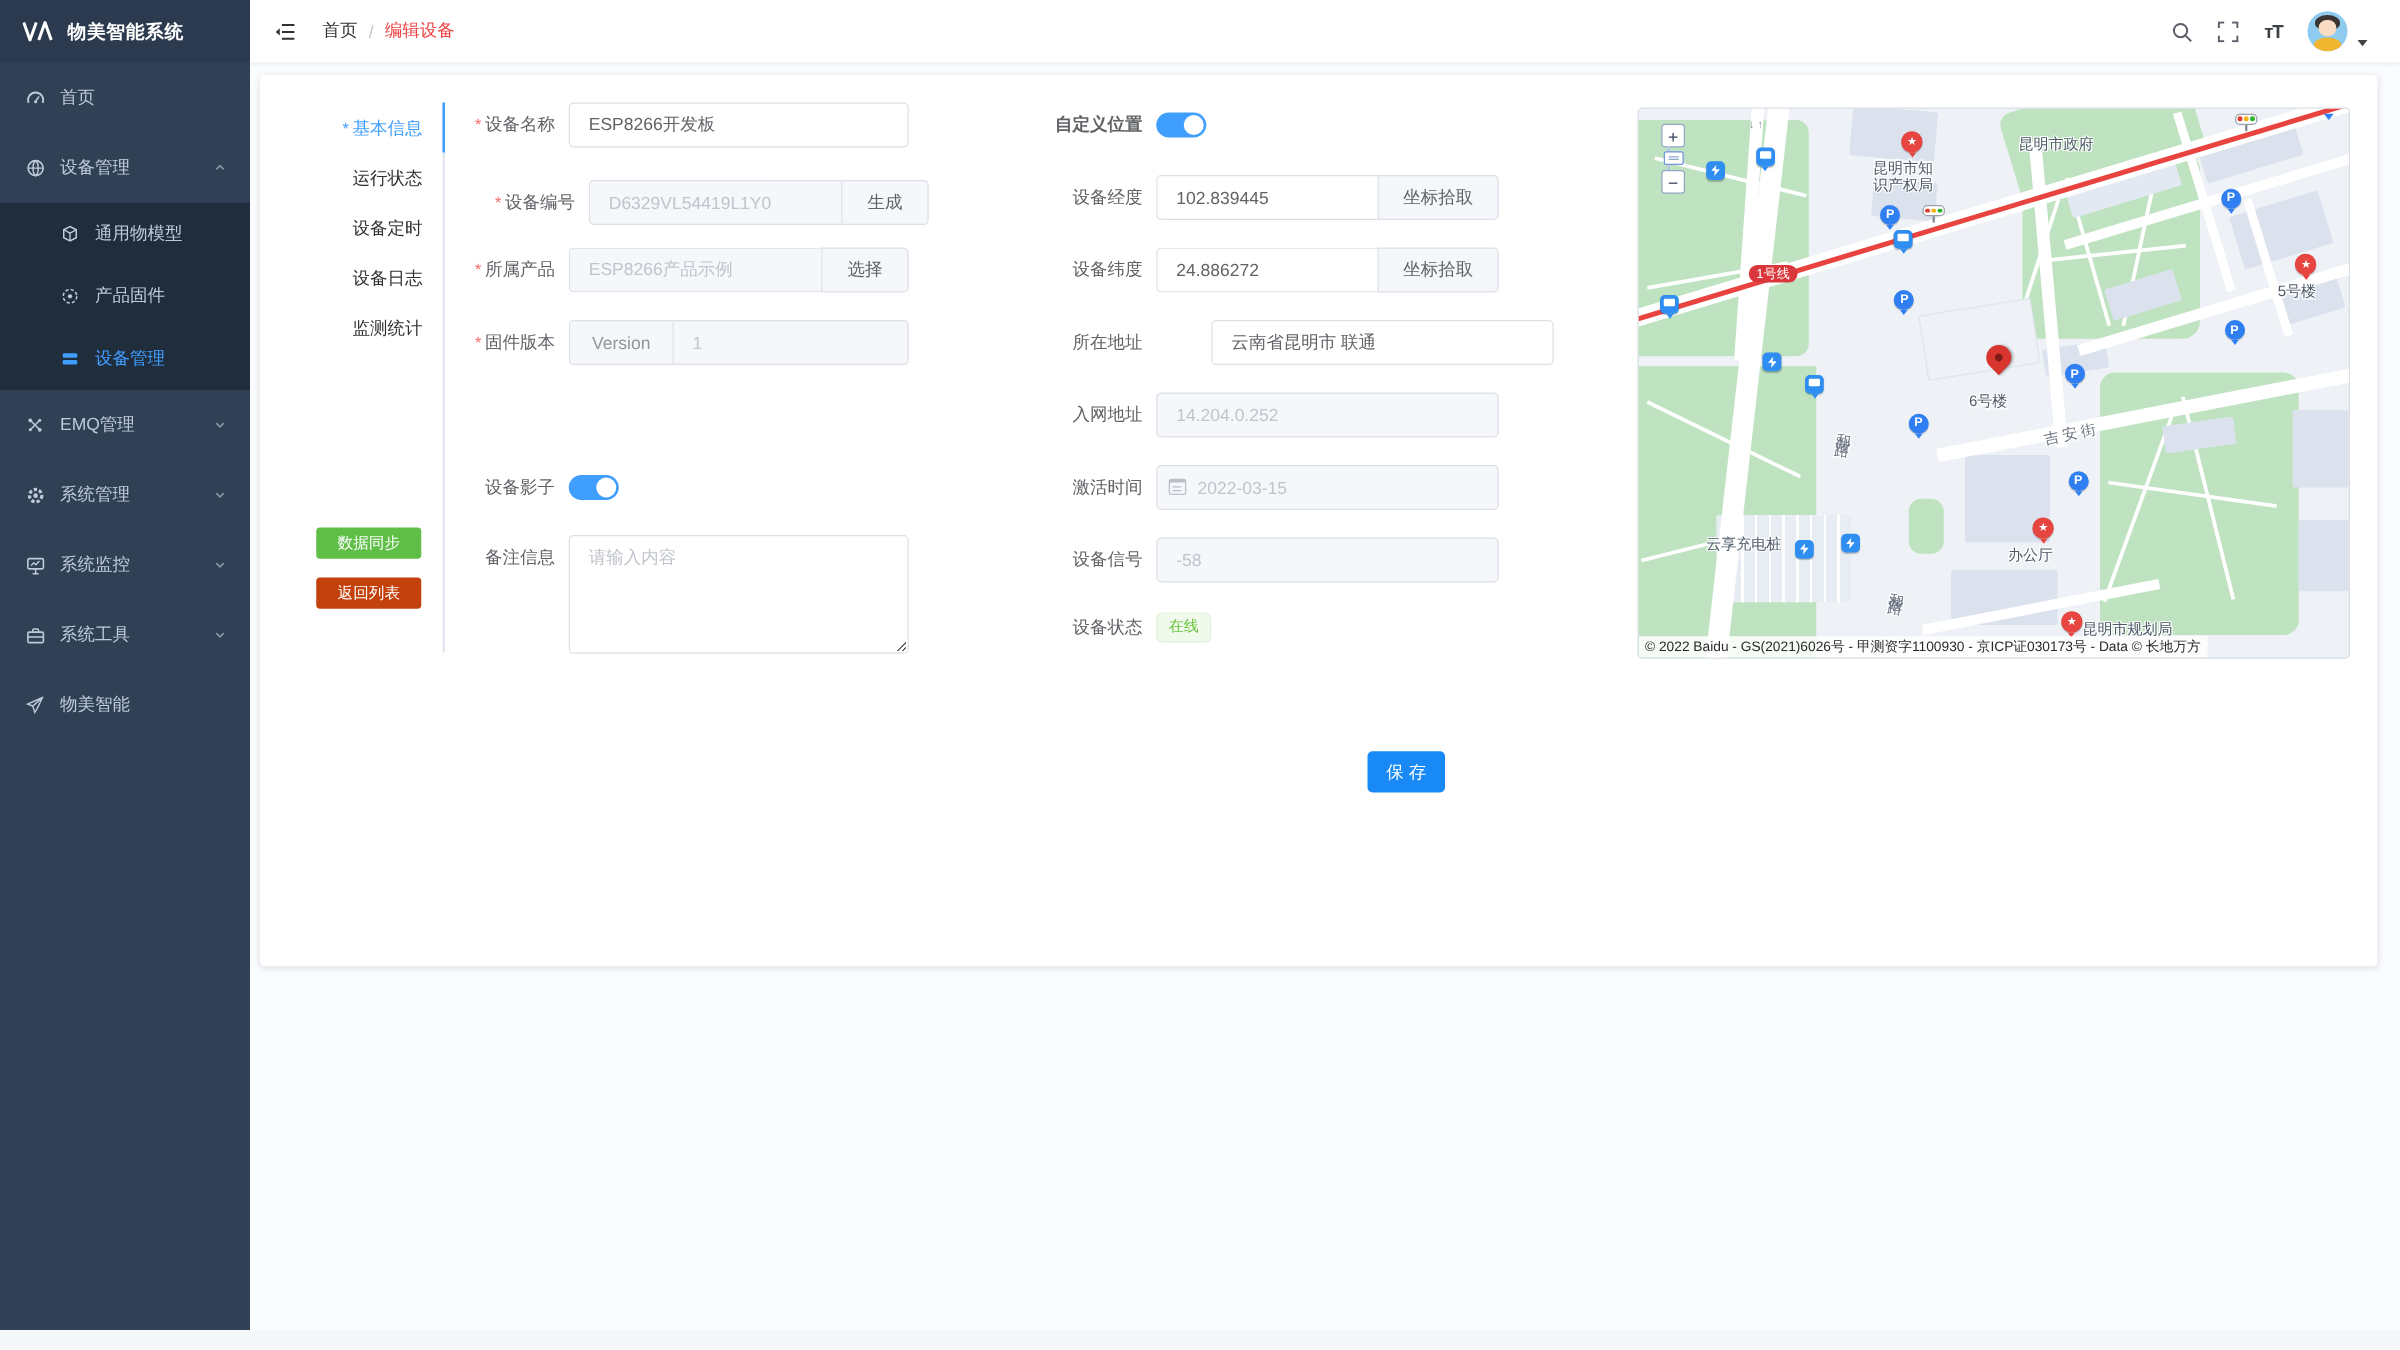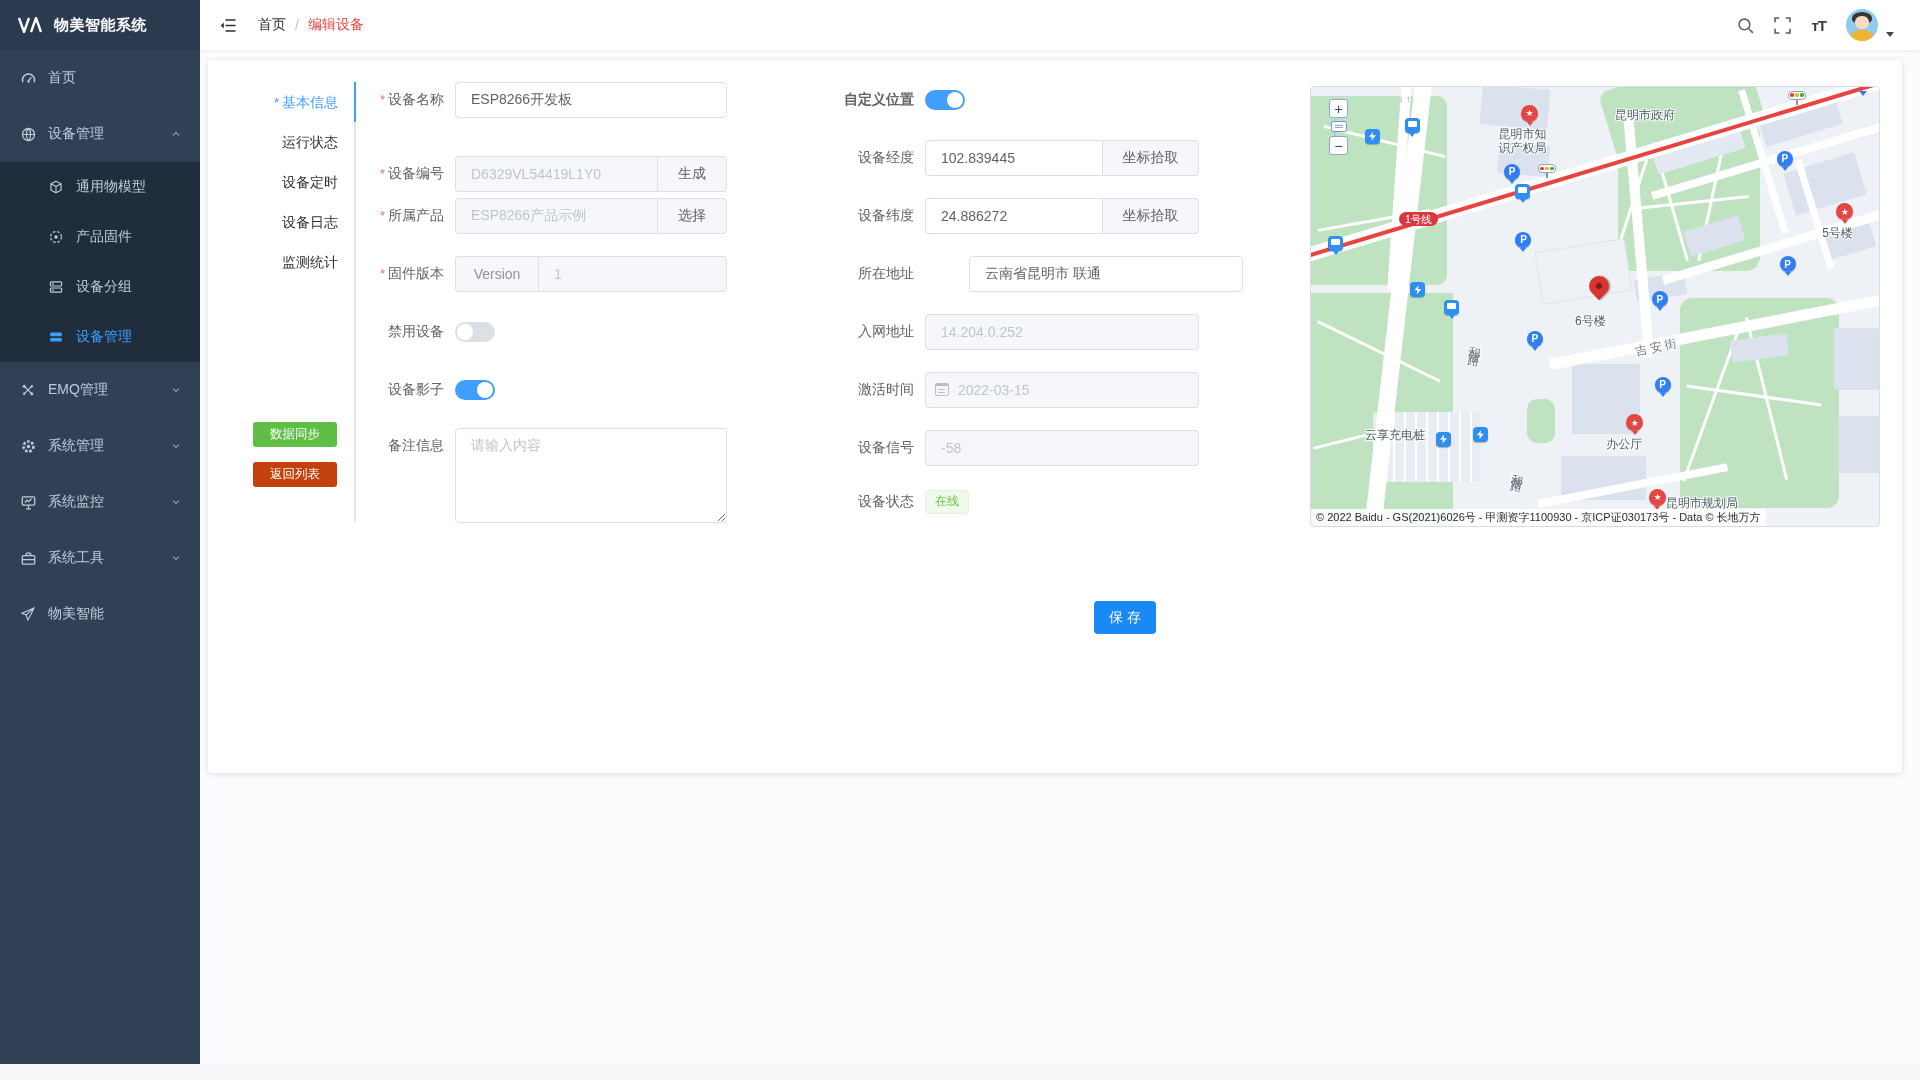--- a/index.html
+++ b/index.html
@@ -176,31 +176,20 @@
       </div>
       <div class="menu-item">
         <span class="mi-ico">
           <svg width="14" height="14" viewBox="0 0 14 14">
               <circle cx="7" cy="7" r="5.4" fill="none" stroke="currentColor" stroke-width="1.2" stroke-dasharray="2.6 1.7"></circle>
               <circle cx="7" cy="7" r="1.7" fill="currentColor"></circle>
             </svg>
         </span>
         <span>产品固件</span>
       </div>
-      <div class="menu-item">
-        <span class="mi-ico">
-          <svg width="14" height="14" viewBox="0 0 14 14">
-              <rect x="1.4" y="1.8" width="11.2" height="4.2" rx="1" fill="none" stroke="currentColor" stroke-width="1.2"></rect>
-              <rect x="1.4" y="8" width="11.2" height="4.2" rx="1" fill="none" stroke="currentColor" stroke-width="1.2"></rect>
-              <circle cx="4" cy="3.9" r=".9" fill="currentColor"></circle>
-              <circle cx="4" cy="10.1" r=".9" fill="currentColor"></circle>
-            </svg>
-        </span>
-        <span>设备分组</span>
-      </div>
       <div class="menu-item active">
         <span class="mi-ico">
           <svg width="14" height="14" viewBox="0 0 14 14">
               <rect x="1.2" y="2.6" width="11.6" height="3.6" rx="1" fill="currentColor"></rect>
               <rect x="1.2" y="7.9" width="11.6" height="3.6" rx="1" fill="currentColor"></rect>
             </svg>
         </span>
         <span>设备管理</span>
       </div>
     </div>
@@ -321,44 +310,40 @@
         </div>
         <button class="btn btn-sync">数据同步</button>
         <button class="btn btn-back">返回列表</button>
 
         <div class="row" style="top:22px;left:0;">
           <span class="lbl"><span class="star">*</span><span>设备名称</span></span>
           <span class="ctl">
               <input class="inp" value="ESP8266开发板" style="">
             </span>
         </div>
-        <div class="row" style="top:96px;left:0;">
+        <div class="row" style="top:84px;left:0;padding-left:16px;">
           <span class="lbl"><span class="star">*</span><span>设备编号</span></span>
           <span class="ctl grp">
             <input class="inp dis" disabled="" value="D6329VL54419L1Y0" style="">
             <span class="append">生成</span>
           </span>
         </div>
         <div class="row" style="top:138px;left:0;">
           <span class="lbl"><span class="star">*</span><span>所属产品</span></span>
           <span class="ctl grp">
             <input class="inp dis" disabled="" value="ESP8266产品示例" style="">
             <span class="append">选择</span>
           </span>
         </div>
         <div class="row" style="top:196px;left:0;">
           <span class="lbl"><span class="star">*</span><span>固件版本</span></span>
           <span class="ctl grp2">
             <span class="prepend">Version</span>
             <input class="inp dis" disabled="" value="1" style="">
           </span>
-        </div>
-        <div class="row" style="top:254px;left:0;">
-          <span class="lbl">禁用设备</span>
-          <span class="switch off"></span>
         </div>
         <div class="row" style="top:312px;left:0;">
           <span class="lbl">设备影子</span>
           <span class="switch on"></span>
         </div>
         <div class="row ta-row" style="top:368px;left:0;height:95px;">
           <span class="lbl">备注信息</span>
           <textarea class="ta" placeholder="请输入内容" style=""></textarea>
         </div>
 

